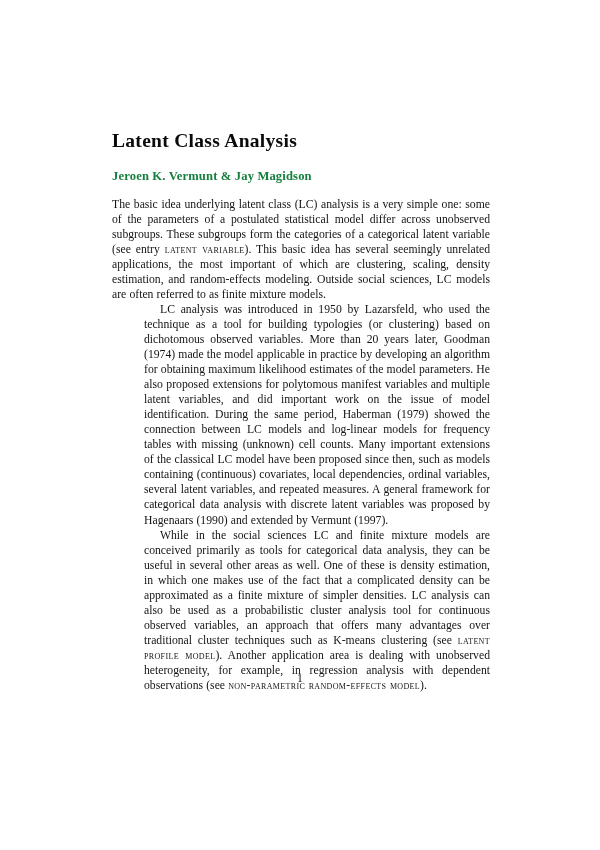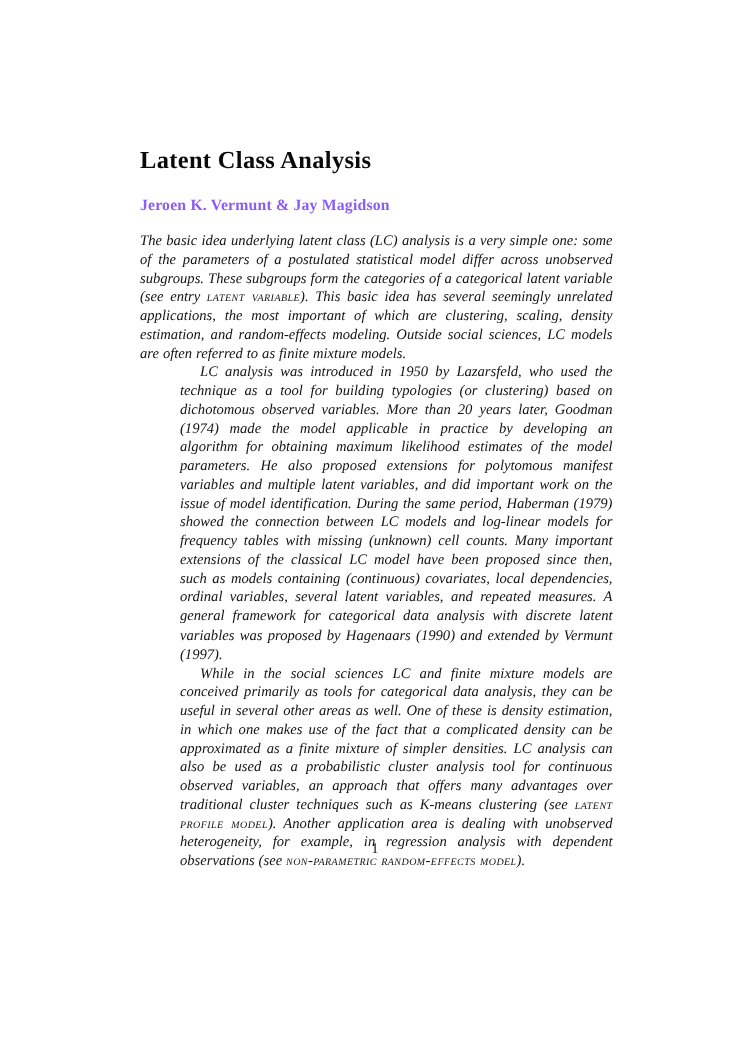--- a/index.html
+++ b/index.html
@@ -23,54 +23,53 @@
     left: 0;
     top: 0;
     width: 600px;
     height: 850px;
     background: #ffffff;
   }
 
   .content {
     position: absolute;
     left: 112px;
-    top: 118px;
+    top: 130px;
     width: 378px;
   }
 
   .doc-title {
     font-family: "Liberation Serif", "DejaVu Serif", serif;
     font-size: 19.5px;
     font-weight: bold;
     letter-spacing: 0.3px;
     margin: 0 0 17px 0;
     line-height: 1.15;
     color: #0a0a0a;
   }
 
   .authors {
     font-family: "Liberation Serif", "DejaVu Serif", serif;
     font-size: 12.6px;
     font-weight: bold;
     margin: 0 0 12px 0;
     line-height: 1.2;
     letter-spacing: 0.15px;
-    color: #8b5cf6;
+    color: #15803d;
   }
 
   p.body-par {
     margin: 0;
     font-size: 11.7px;
     line-height: 15.05px;
     text-align: justify;
     text-justify: inter-word;
     hyphens: manual;
     color: #141414;
     word-spacing: 0.02em;
-    font-style: italic;
   }
 
   p.body-par.indent {
     text-indent: 16px;
     margin-left: 32px;
   }
 
   .sc {
     font-variant: small-caps;
     font-size: 11.7px;

